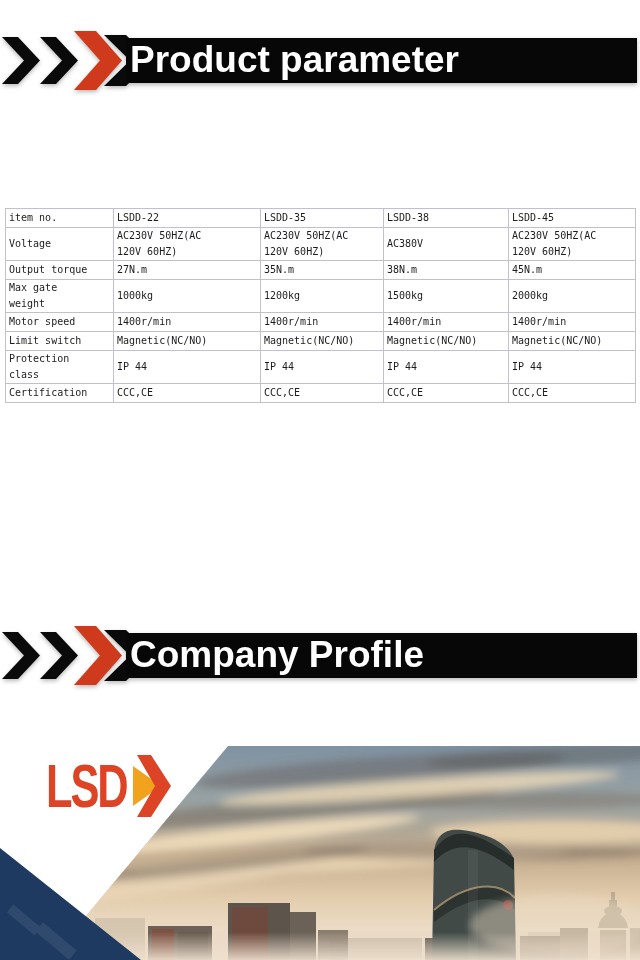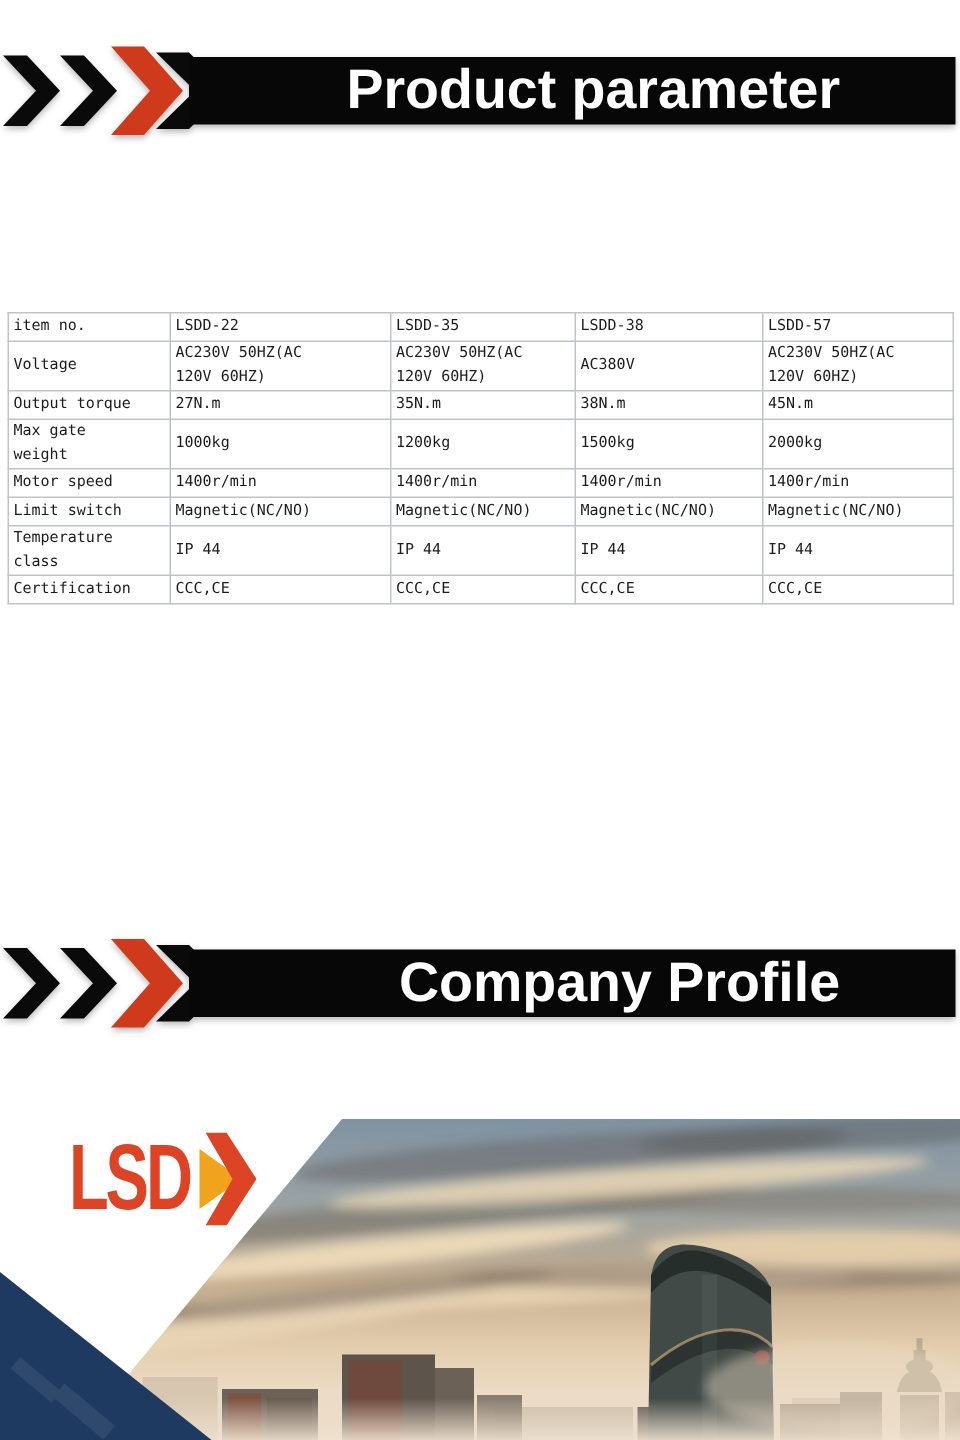--- a/index.html
+++ b/index.html
@@ -3,21 +3,21 @@
 <meta charset="utf-8">
 <style>
   html,body{margin:0;padding:0;background:#ffffff;}
   .stage{position:relative;width:640px;height:960px;overflow:hidden;background:#ffffff;
          font-family:"Liberation Sans",sans-serif;}
 
   
   .banner{position:absolute;left:0;width:640px;height:72px;}
   .banner svg{position:absolute;left:0;top:0;filter:drop-shadow(0 2px 2px rgba(0,0,0,.28));}
   .banner .title{position:absolute;left:130px;top:13px;width:430px;height:45px;line-height:44px;
-                 text-align:right;color:#ffffff;font-weight:bold;font-size:37px;
+                 text-align:left;color:#ffffff;font-weight:bold;font-size:37px;
                  font-family:"Liberation Sans",sans-serif;white-space:nowrap;}
   #banner-product{top:25px;}
   #banner-company{top:620px;}
 
   
   table.spec{position:absolute;left:5px;top:208px;width:630px;border-collapse:collapse;
              table-layout:fixed;font-family:"DejaVu Sans Mono","DejaVu Sans",monospace;
              font-size:10px;color:#1c1c1c;}
   table.spec td{border:1px solid #bfc3c9;padding:0 3px;height:18px;vertical-align:middle;
                 white-space:pre-line;line-height:16px;overflow:hidden;}
@@ -54,21 +54,21 @@
         <col style="width:123px">
       <col style="width:125px">
         <col style="width:127px">
     </colgroup>
     <tbody>
         <tr>
           <td>item no.</td>
           <td>LSDD-22</td>
           <td>LSDD-35</td>
           <td>LSDD-38</td>
-          <td>LSDD-57</td>
+          <td>LSDD-45</td>
         </tr>
         <tr>
           <td>Voltage</td>
           <td>AC230V 50HZ(AC
 120V 60HZ)</td>
           <td>AC230V 50HZ(AC
 120V 60HZ)</td>
           <td>AC380V</td>
           <td>AC230V 50HZ(AC
 120V 60HZ)</td>
@@ -96,21 +96,21 @@
           <td>1400r/min</td>
         </tr>
         <tr>
           <td>Limit switch</td>
           <td>Magnetic(NC/NO)</td>
           <td>Magnetic(NC/NO)</td>
           <td>Magnetic(NC/NO)</td>
           <td>Magnetic(NC/NO)</td>
         </tr>
         <tr>
-          <td>Temperature
+          <td>Protection
 class</td>
           <td>IP 44</td>
           <td>IP 44</td>
           <td>IP 44</td>
           <td>IP 44</td>
         </tr>
         <tr>
           <td>Certification</td>
           <td>CCC,CE</td>
           <td>CCC,CE</td>

